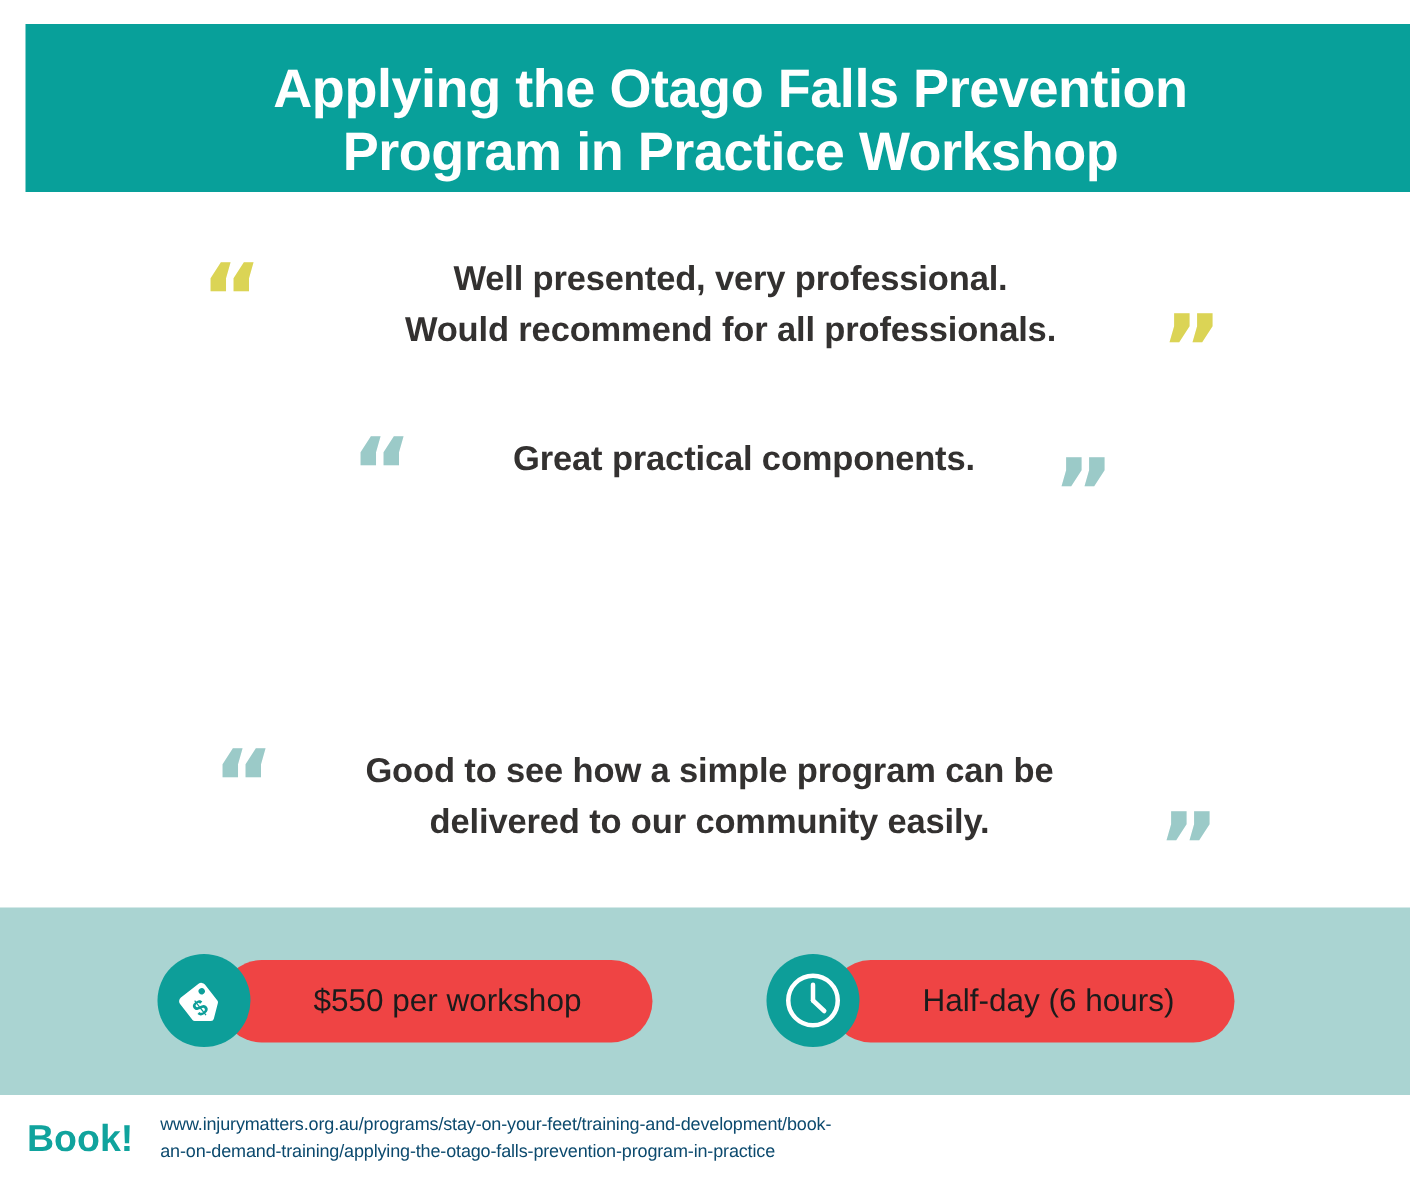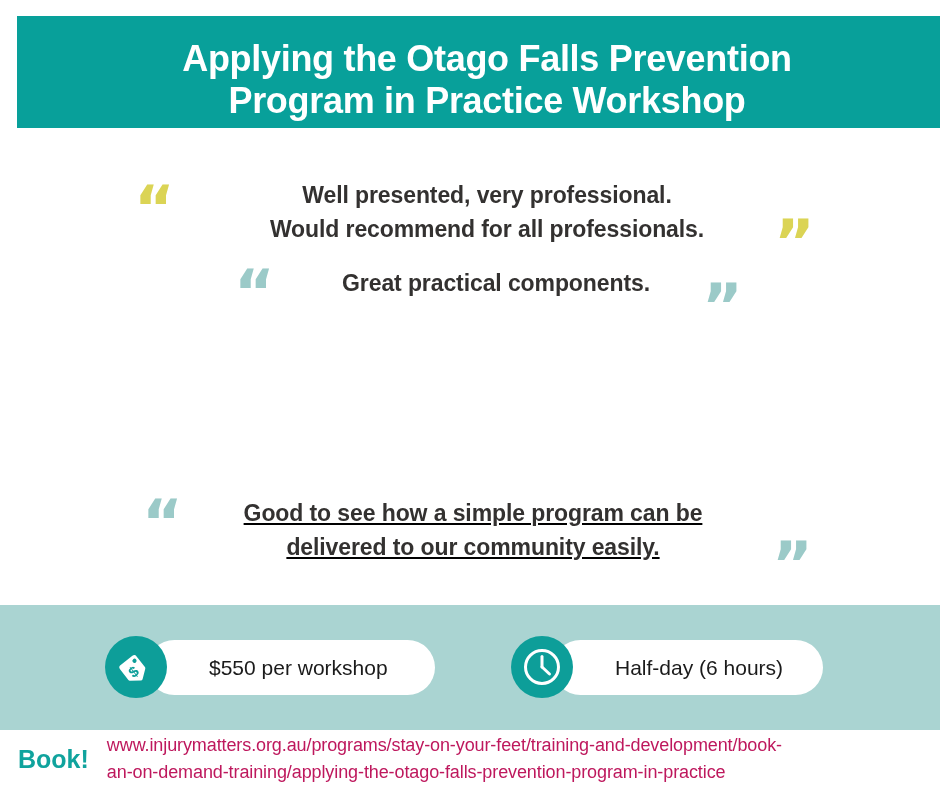--- a/index.html
+++ b/index.html
@@ -65,33 +65,33 @@
     line-height: 1;
     font-family: "DejaVu Sans", sans-serif;
     user-select: none;
   }
   .qmark.open::before  { content: "\201C"; }
   .qmark.close::before { content: "\201D"; }
   .qmark.yellow { color: #dbd455; }
   .qmark.teal   { color: #9bcac8; }
 
   
-  #q1       { left: 192px; top: 40px;  width: 590px; margin-top: 10px; }
+  #q1       { left: 192px; top: 40px;  width: 590px; }
   #q1-open  { left: -58px; top: 0px; }
   #q1-close { left: 582px; top: 34px; }
   
-  #q2       { left: 290px; top: 138px; width: 412px; }
+  #q2       { left: 290px; top: 160px; width: 412px; }
   #q2-open  { left: -56px; top: -4px; }
   #q2-close { left: 412px; top: 10px; }
   
   #q3       { left: 212px; top: 230px; width: 546px; }
   #q3-open  { left: -52px; top: -4px; }
   #q3-close { left: 548px; top: 80px; }
   
-  #q4       { left: 196px; top: 368px; width: 554px; text-decoration: underline; }
+  #q4       { left: 196px; top: 368px; width: 554px; }
   #q4-open  { left: -54px; top: -4px; }
   #q4-close { left: 576px; top: 38px; }
 
   
   .info-band {
     position: absolute;
     left: 0; top: 605px;
     width: 940px;
     height: 125px;
     background: #aad4d2;
@@ -103,21 +103,21 @@
     height: 62px;
   }
   #info-price    { left: 105px; top: 31px; }
   #info-duration { left: 511px; top: 31px; }
 
   .info-pill {
     position: absolute;
     left: 42px;
     top: 4px;
     height: 55px;
-    background: #ffffff;
+    background: #ef4444;
     border-radius: 28px;
     display: flex;
     align-items: center;
     padding-left: 62px;
     padding-right: 26px;
     box-sizing: border-box;
   }
   #pill-price    { width: 288px; }
   #pill-duration { width: 270px; }
 
@@ -152,22 +152,22 @@
   }
   .book-label {
     color: #10a39d;
     font-size: 25px;
     font-weight: bold;
     margin-left: 18px;
     margin-right: 18px;
     flex: none;
   }
   .footer-url {
-    color: #be185d;
-    font-size: 18px;
+    color: #0c4a6e;
+    font-size: 12px;
     line-height: 1.48;
     width: 790px;
     white-space: pre-line;
     letter-spacing: -0.1px;
   }
 </style>
 </head>
 <body>
 
 <div class="header">

